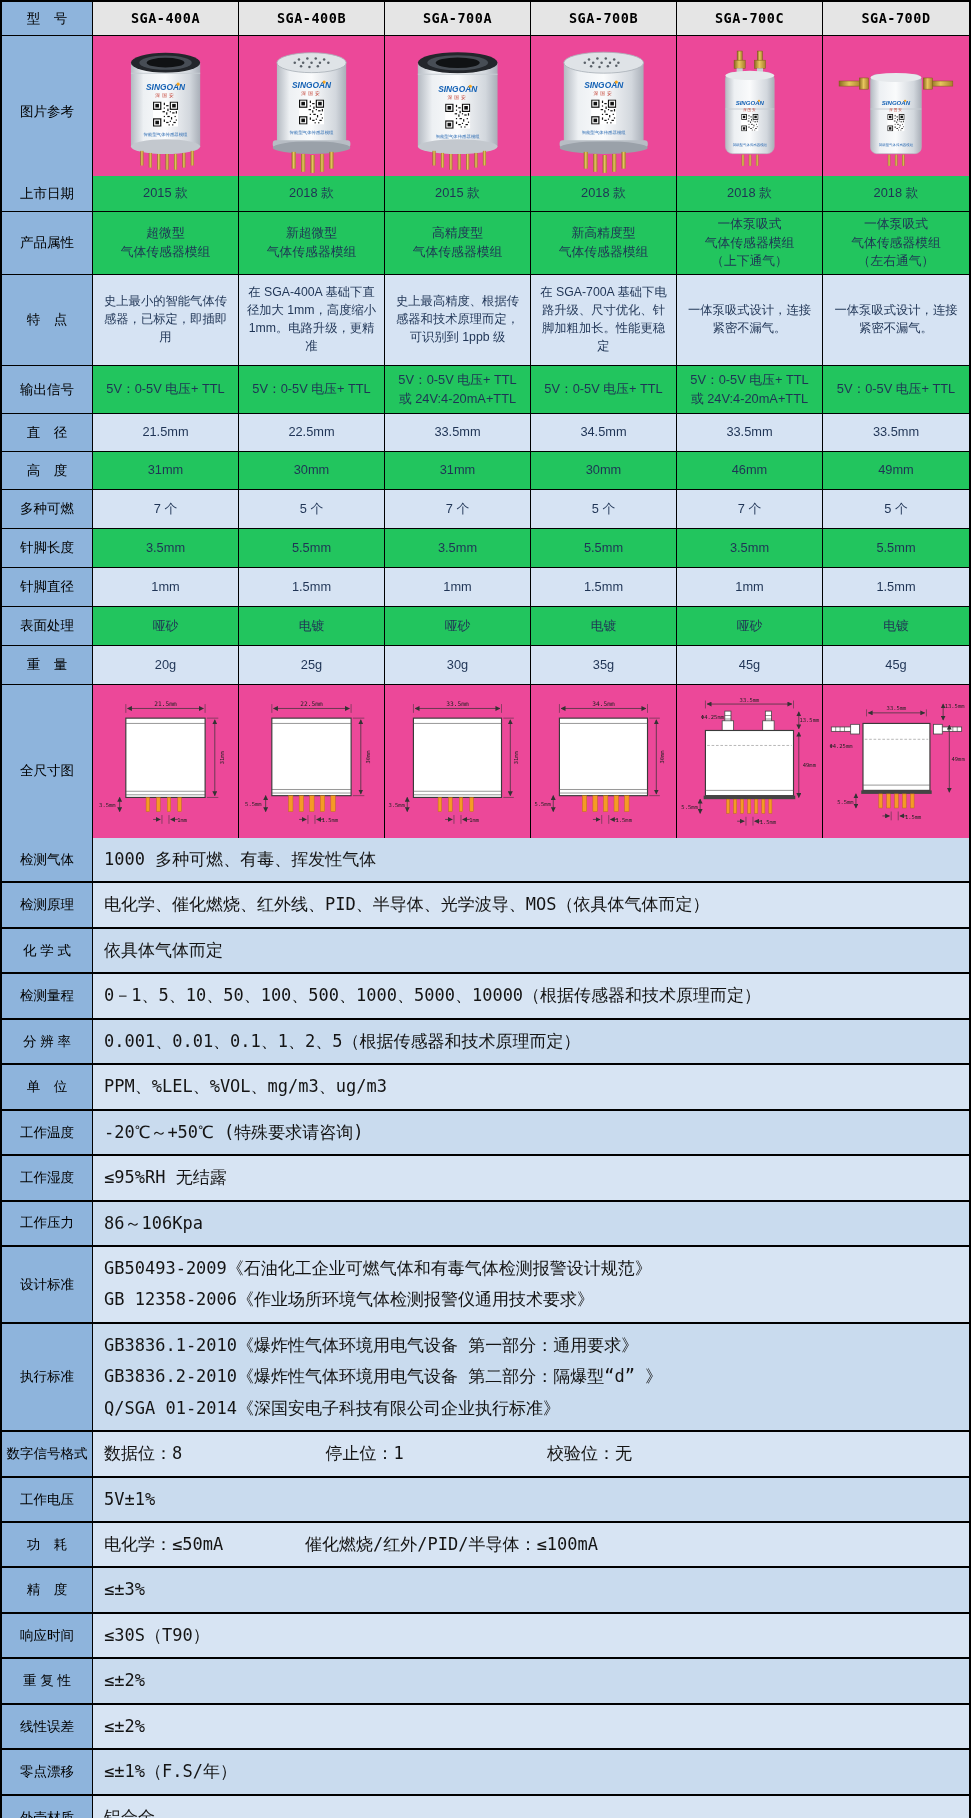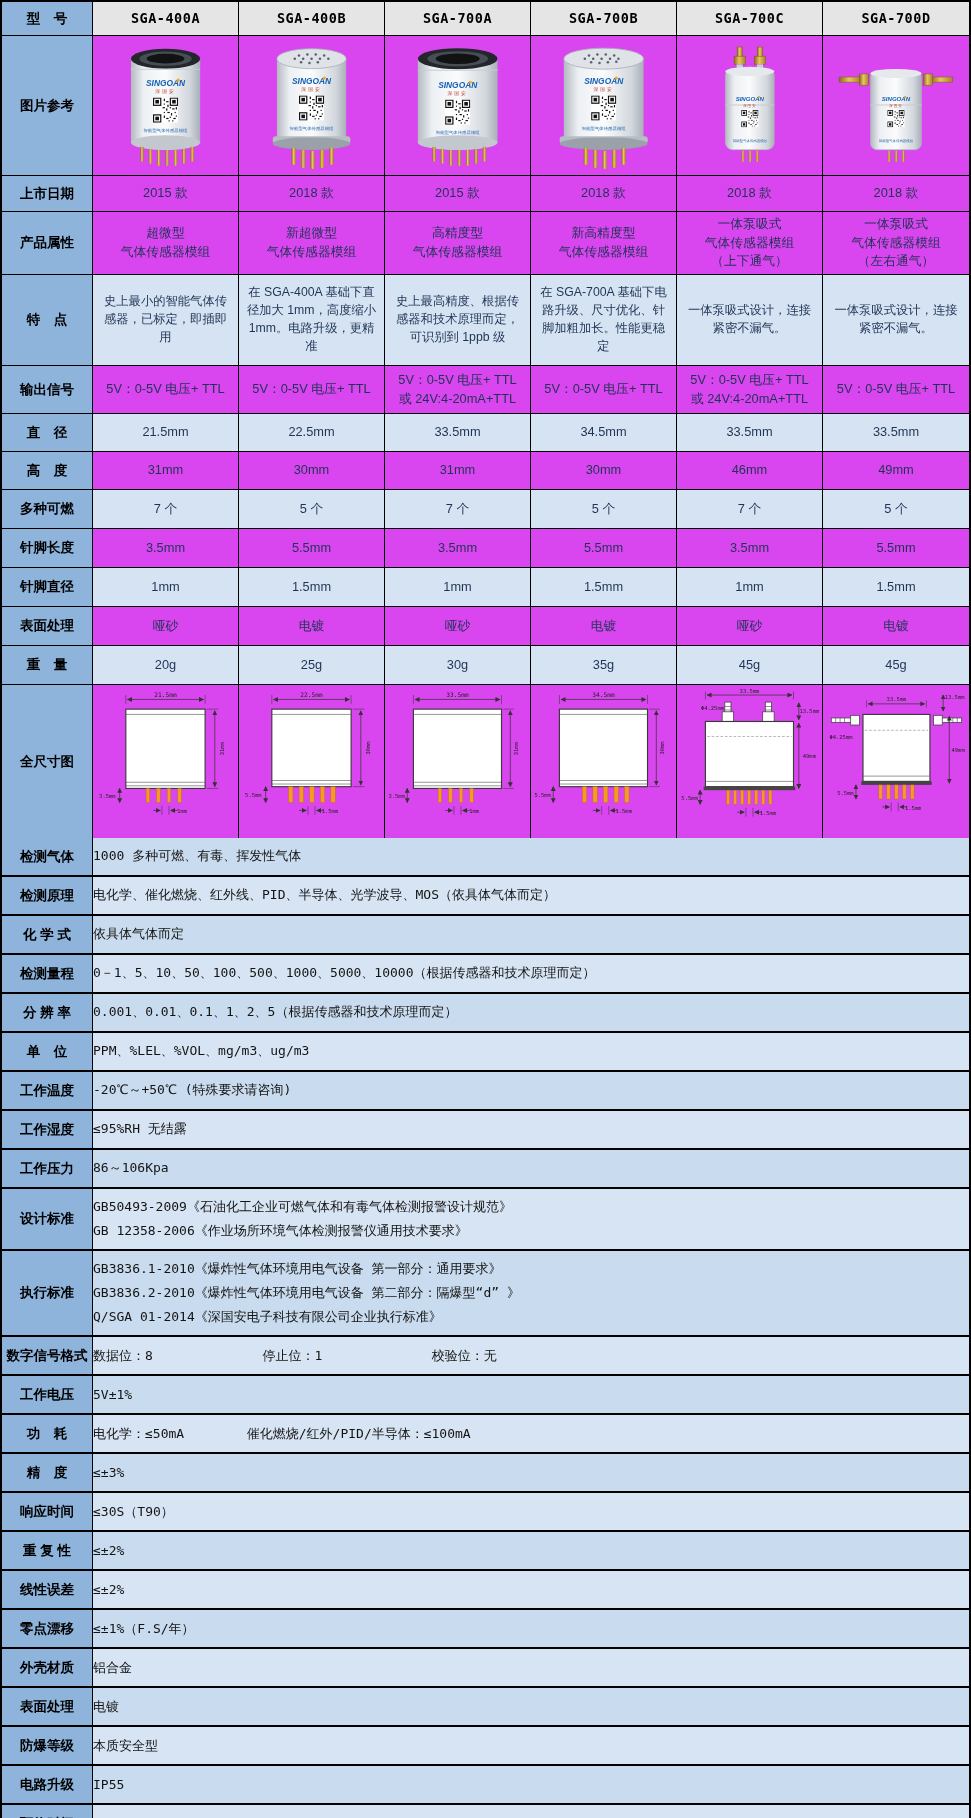--- a/index.html
+++ b/index.html
@@ -5,33 +5,33 @@
   html,body{margin:0;padding:0;background:#fff;}
   body{font-family:"Liberation Sans","DejaVu Sans",sans-serif;color:#1f3455;}
   .sheet{width:971px;border:2px solid #000;box-sizing:border-box;background:#fff;}
   
   .trow{display:grid;grid-template-columns:91px repeat(6,1fr);border-bottom:1px solid #000;}
   .srow{display:grid;grid-template-columns:91px 1fr;border-bottom:2px solid #000;min-height:37px;}
   .srow:last-child{border-bottom:none;}
   .cell{border-right:1px solid #000;box-sizing:border-box;display:flex;align-items:center;
         justify-content:center;text-align:center;white-space:pre-wrap;padding:2px 4px;line-height:1.45;}
   .cell:last-child{border-right:none;}
-  .lbl{background:#8eb4dc;font-weight:bold;color:#000;font-size:13.5px;}
+  .lbl{background:#8eb4dc;font-weight:normal;color:#000;font-size:13.5px;}
   .mh{background:#e5e5e5;font-family:"DejaVu Sans Mono","Liberation Mono",monospace;
       font-weight:bold;font-size:13.5px;color:#000;letter-spacing:.5px;}
   .val{font-size:12.8px;color:#1f3455;}
-  .dark .val{background:#d946ef;}
+  .dark .val{background:#22c55e;}
   .light .val{background:#d6e3f3;}
-  .white .val{background:#d946ef;padding:3px 2px;align-items:flex-end;}
+  .white .val{background:#ec4899;padding:12px 2px;}
   
   .r-header{height:33px}.r-photo{height:139px}.r-launch{height:35px}.r-attr{height:62px}
   .r-feat{height:90px}.r-feat .val{font-size:12.3px;padding:2px 6px;}
   .r-out{height:47px}.r-dim{height:37px}.r-std{height:38px}.r-diagram{height:152px}
   
-  .srow .val{justify-content:flex-start;text-align:left;padding:6px 0;font-size:13px;
+  .srow .val{justify-content:flex-start;text-align:left;padding:6px 11px;font-size:17px;
              color:#141414;line-height:1.85;font-family:"DejaVu Sans Mono","Liberation Mono",monospace;}
   #spec-rows .srow:nth-child(odd) .val{background:#c9dbee;}
   #spec-rows .srow:nth-child(even) .val{background:#d7e4f3;}
   
   .t-logo{font-family:"Liberation Sans",sans-serif;font-style:italic;font-weight:bold;
           font-size:8px;fill:#1461b4;text-anchor:middle;}
   .t-logo.s{font-size:6px;}
   .t-cn{font-size:4.5px;fill:#c0392b;text-anchor:middle;letter-spacing:2px;}
   .t-cn.s{font-size:3.5px;letter-spacing:1px;}
   .t-sub{font-size:4.2px;fill:#2e6db4;text-anchor:middle;}

